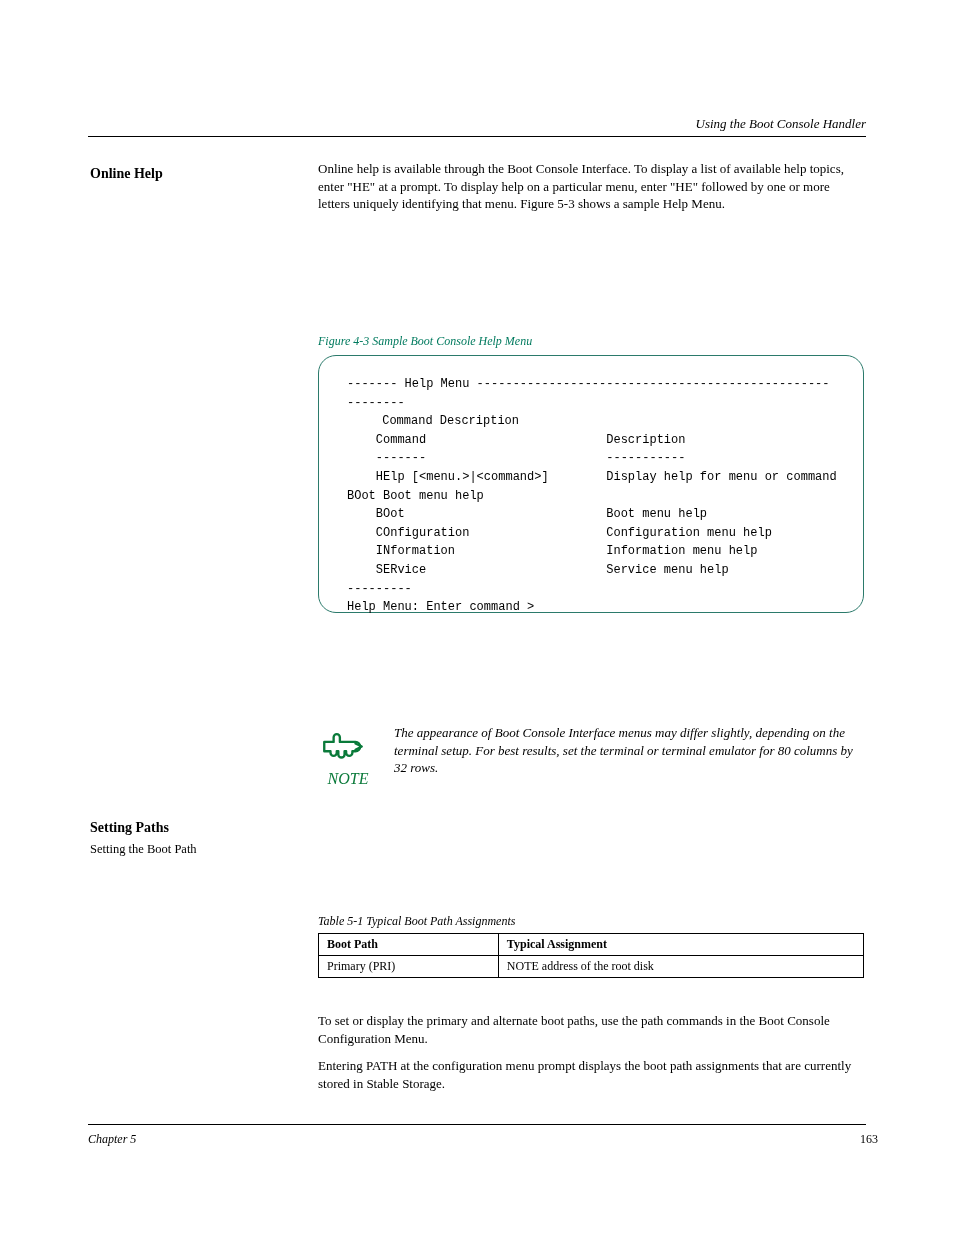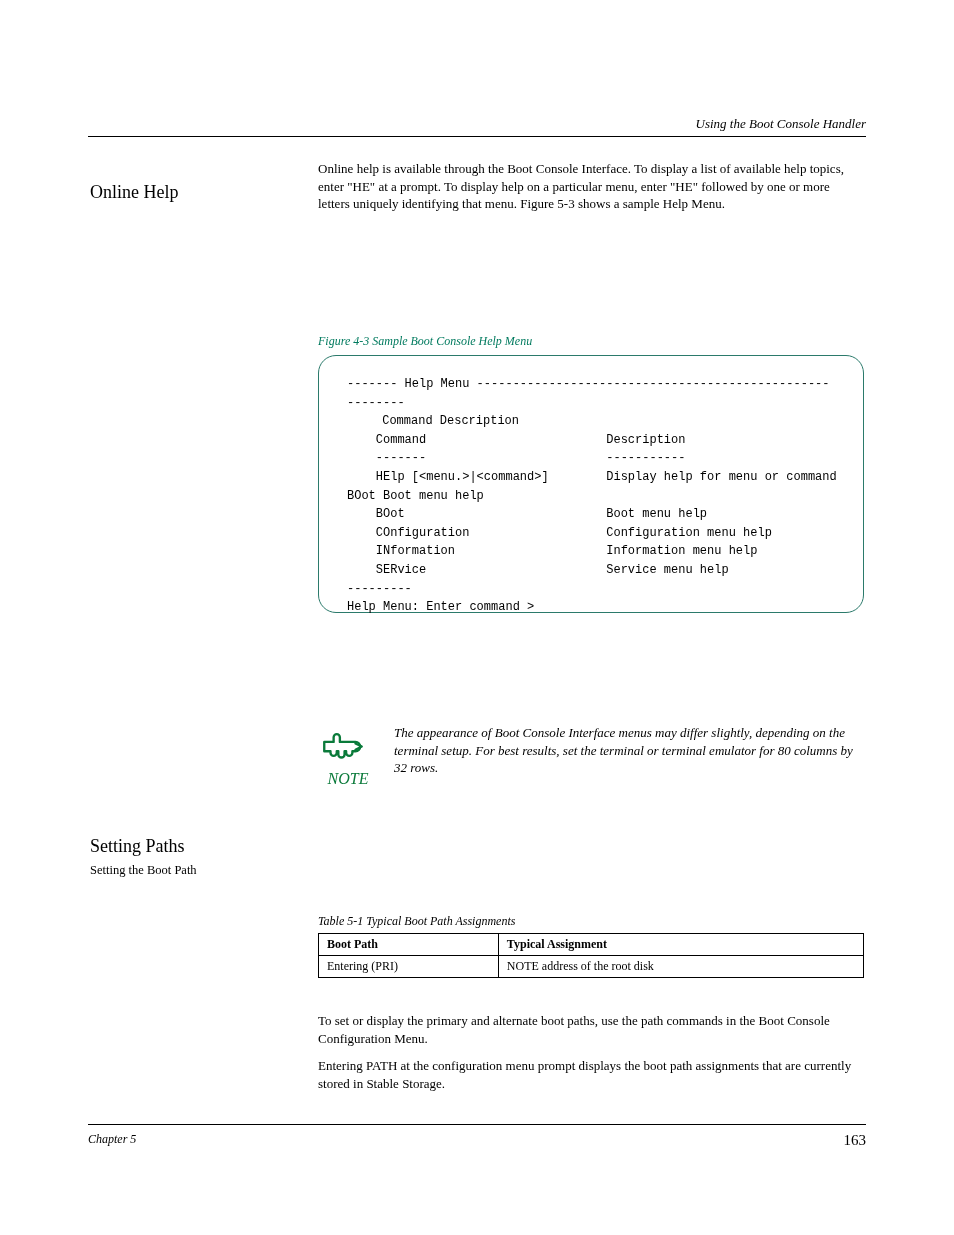--- a/index.html
+++ b/index.html
@@ -38,23 +38,23 @@
     width: 546px;
   }
   .header-right {
     position: absolute;
     right: 88px;
     top: 116px;
     font-style: italic;
     font-size: 13px;
   }
   h3.section-label {
-    font-size: 18px;
-    font-weight: normal;
-    margin: 16px 0 6px 0;
+    font-size: 14px;
+    font-weight: bold;
+    margin: 0 0 6px 0;
     font-style: normal;
   }
   .minor-label {
     font-size: 12.5px;
     margin: 0;
   }
   .para {
     font-size: 13px;
     line-height: 1.35;
     margin: 0 0 10px 0;
@@ -125,23 +125,23 @@
   }
   .footer-left {
     position: absolute;
     left: 88px;
     top: 1132px;
     font-style: italic;
     font-size: 12px;
   }
   .footer-right {
     position: absolute;
-    right: 88px;
+    right: 76px;
     top: 1132px;
-    font-size: 15px;
+    font-size: 12px;
   }
   .hand-svg { width: 50px; height: 50px; }
 </style>
 </head>
 <body>
 
 <div class="page">
 
   <div class="header-right">Using the Boot Console Handler</div>
   <div class="topbar"></div>
@@ -197,21 +197,21 @@
     <div class="table-title">Table 5-1   Typical Boot Path Assignments</div>
     <table class="ptable">
       <thead>
         <tr>
           <th style="width:33%">Boot Path</th>
           <th>Typical Assignment</th>
         </tr>
       </thead>
       <tbody>
         <tr>
-          <td>Entering (PRI)</td>
+          <td>Primary (PRI)</td>
           <td>NOTE address of the root disk</td>
         </tr>
       </tbody>
     </table>
   </div>
 
   <div style="position:absolute; left:318px; top:1012px; width:546px;">
     <p class="para">To set or display the primary and alternate boot paths, use the path commands in the Boot Console Configuration Menu.</p>
     <p class="para">Entering PATH at the configuration menu prompt displays the boot path assignments that are currently stored in Stable Storage.</p>
   </div>

